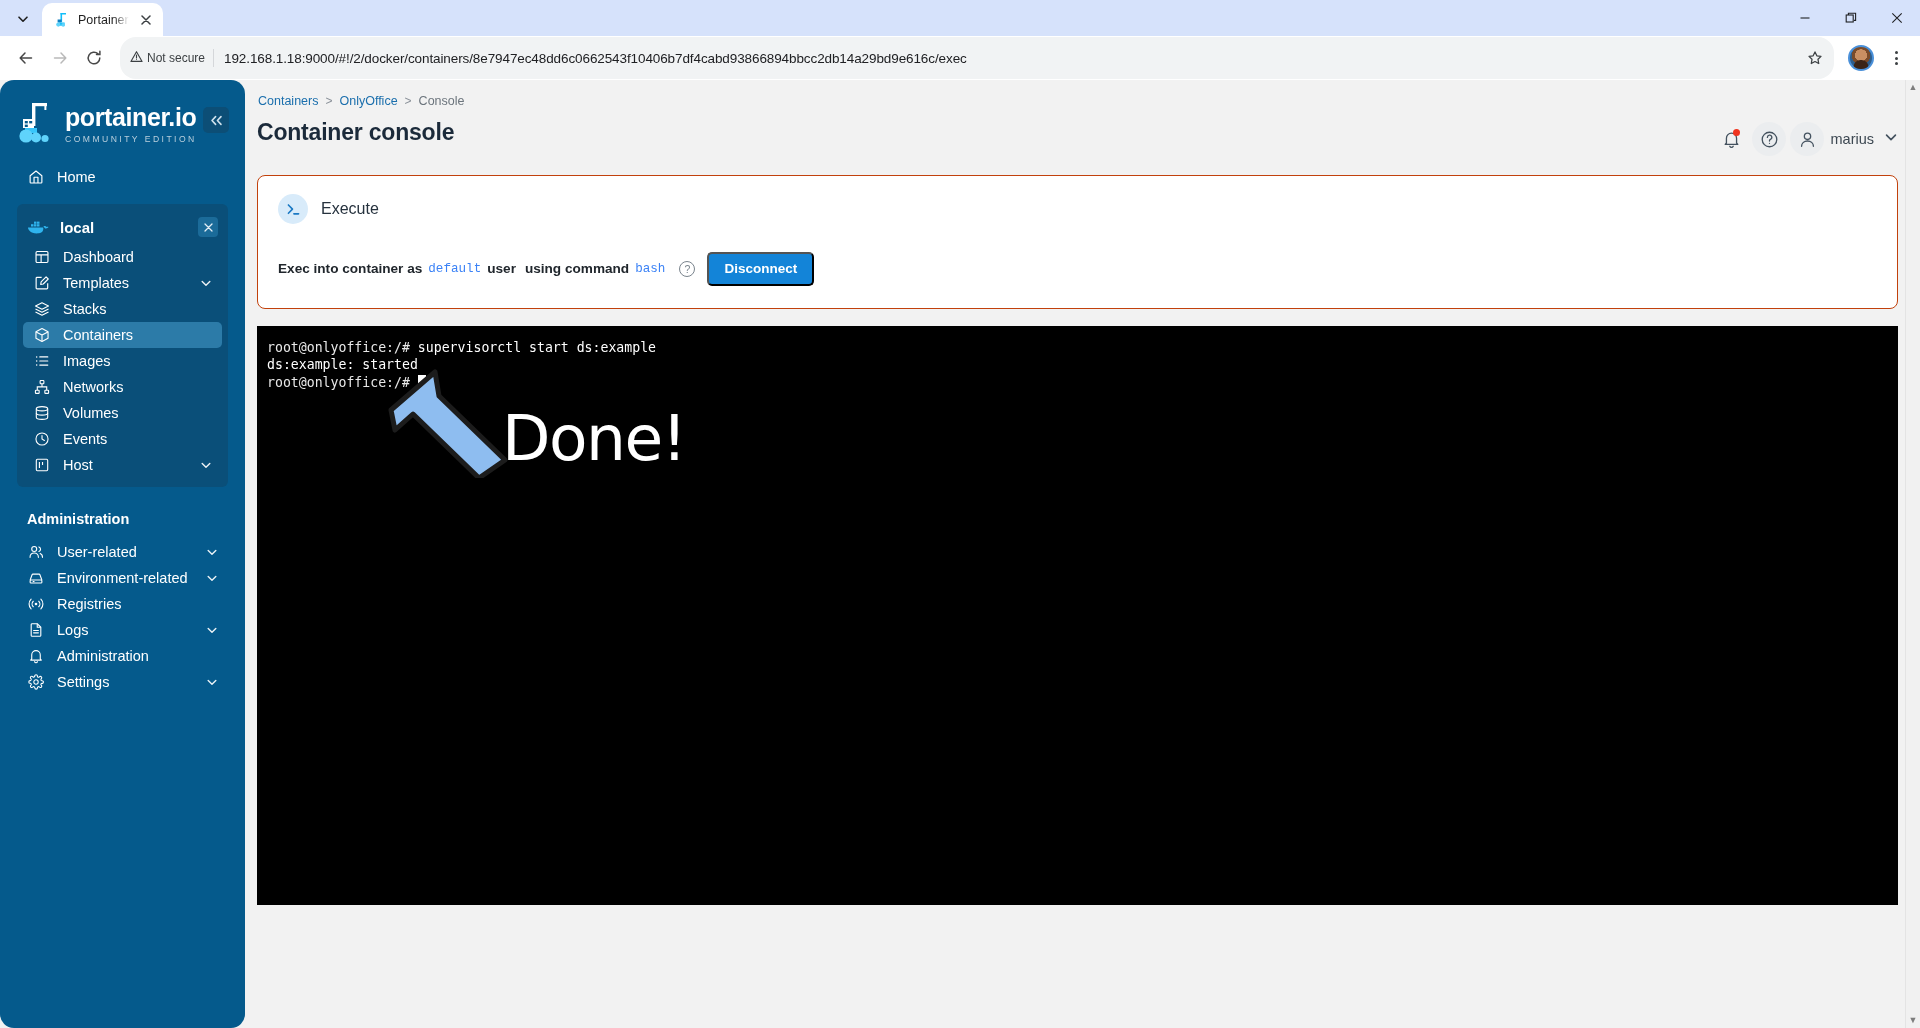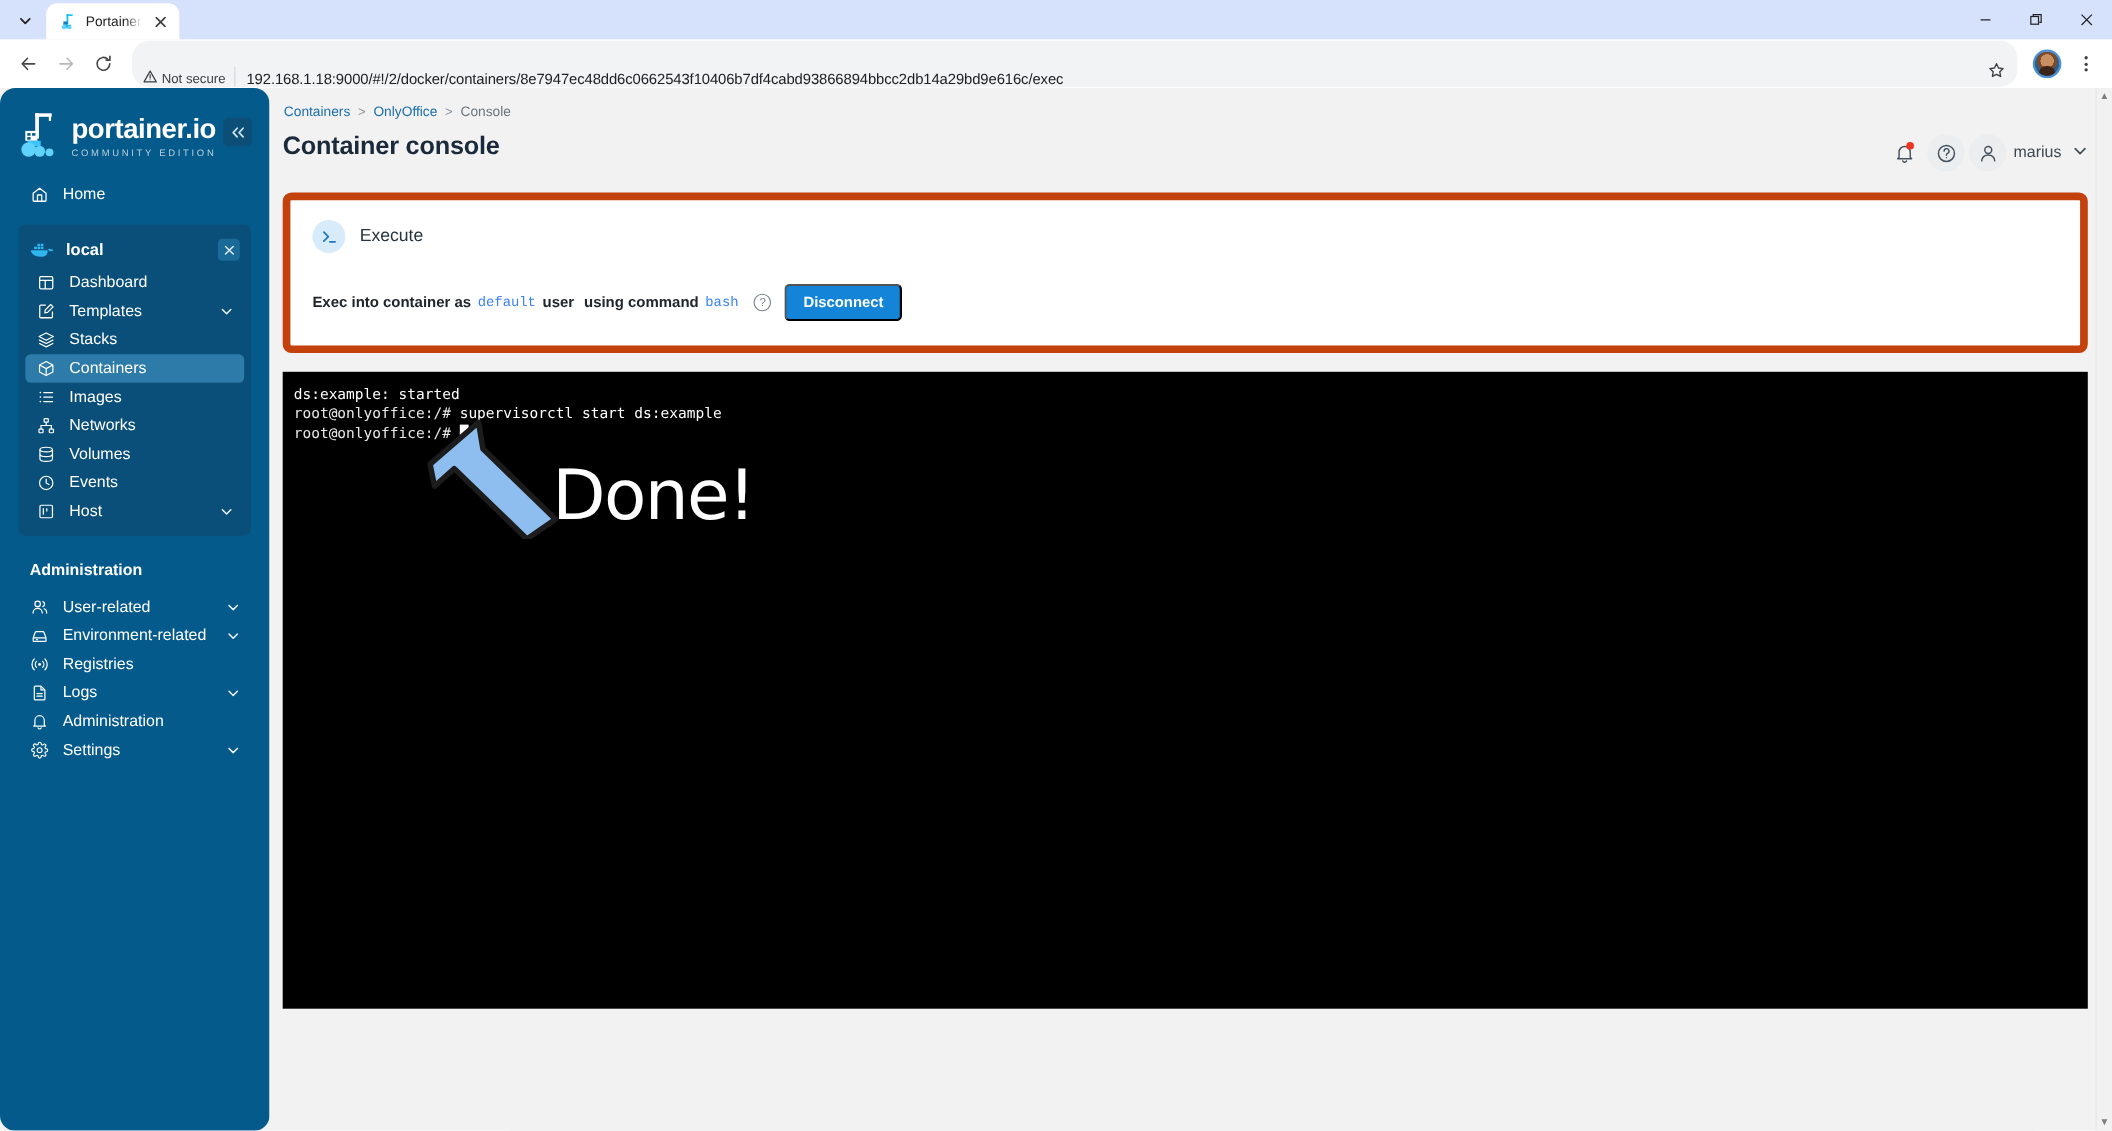--- a/index.html
+++ b/index.html
@@ -51,21 +51,21 @@
     gap: 2px; padding: 0 10px; flex: 0 0 44px; position: relative;
   }
   .nav-btn {
     width: 32px; height: 32px; border-radius: 50%;
     display: flex; align-items: center; justify-content: center;
     color: #474747;
   }
   .nav-btn.disabled { color: #b9b9b9; }
   .omnibox {
     flex: 1 1 auto; height: 42px; background: #f1f3f4; border-radius: 16px;
-    display: flex; align-items: flex-end; margin: 0 8px; padding: 0 4px 0 10px;
+    display: flex; align-items: center; margin: 0 8px; padding: 0 4px 0 10px;
     position: relative;
   }
   .not-secure {
     display: flex; align-items: center; gap: 4px;
     font-size: 12px; color: #3c4043; padding-right: 8px; white-space: nowrap;
   }
   .omni-sep { width: 1px; height: 18px; background: #d5d7da; margin-right: 10px; }
   .omni-url {
     font-size: 13.5px; color: #202124; white-space: nowrap; overflow: hidden;
     flex: 1 1 auto; letter-spacing: -0.1px;
@@ -164,21 +164,21 @@
   }
   .round-btn.flat { background: transparent; }
   .badge-dot {
     position: absolute; top: 7px; right: 8px; width: 7px; height: 7px;
     border-radius: 50%; background: #f0341f;
   }
   .username { font-size: 14.5px; color: #3d4852; margin: 0 6px 0 2px; text-align: right;}
 
   
   .card {
-    background: #ffffff; border: 7px solid #c2410c; border-radius: 8px;
+    background: #ffffff; border: 1px solid #c2410c; border-radius: 8px;
     margin-top: 19px; padding: 18px 20px 22px 20px;
   }
   .card-head { display: flex; align-items: center; gap: 13px; }
   .card-icon {
     width: 30px; height: 30px; border-radius: 50%; background: #d8ebfa;
     display: flex; align-items: center; justify-content: center;
     color: #1b79c4;
   }
   .card-title { font-size: 16px; color: #26323e; }
 
@@ -646,22 +646,22 @@
             <span class="exec-mono">default</span>
             <span class="exec-strong">user</span>
             <span class="exec-strong" style="margin-left:9px">using command</span>
             <span class="exec-mono">bash</span>
             <span class="help-ico">?</span>
             <button class="btn-disconnect">Disconnect</button>
           </div>
         </section>
 
         <section class="terminal">
+          <div class="term-line"><span class="t-user">root@onlyoffice:/# </span><span class="t-cmd">supervisorctl start ds:example</span></div>
           <div class="term-line"><span class="t-cmd">ds:example: started</span></div>
-          <div class="term-line"><span class="t-user">root@onlyoffice:/# </span><span class="t-cmd">supervisorctl start ds:example</span></div>
           <div class="term-line"><span class="t-user">root@onlyoffice:/# </span><span class="cursor"></span></div>
 
           <span class="overlay-arrow">
             <svg width="132" height="110" viewBox="0 0 132 110">
               <path d="M8 42 L52 4 L56 28 L122 92 L96 110 L30 46 L12 62 Z" fill="#8ebdf0" stroke="#1c1c1c" stroke-width="5" stroke-linejoin="round"></path>
             </svg>
           </span>
           <span class="overlay-done">Done!</span>
         </section>
       </div>

